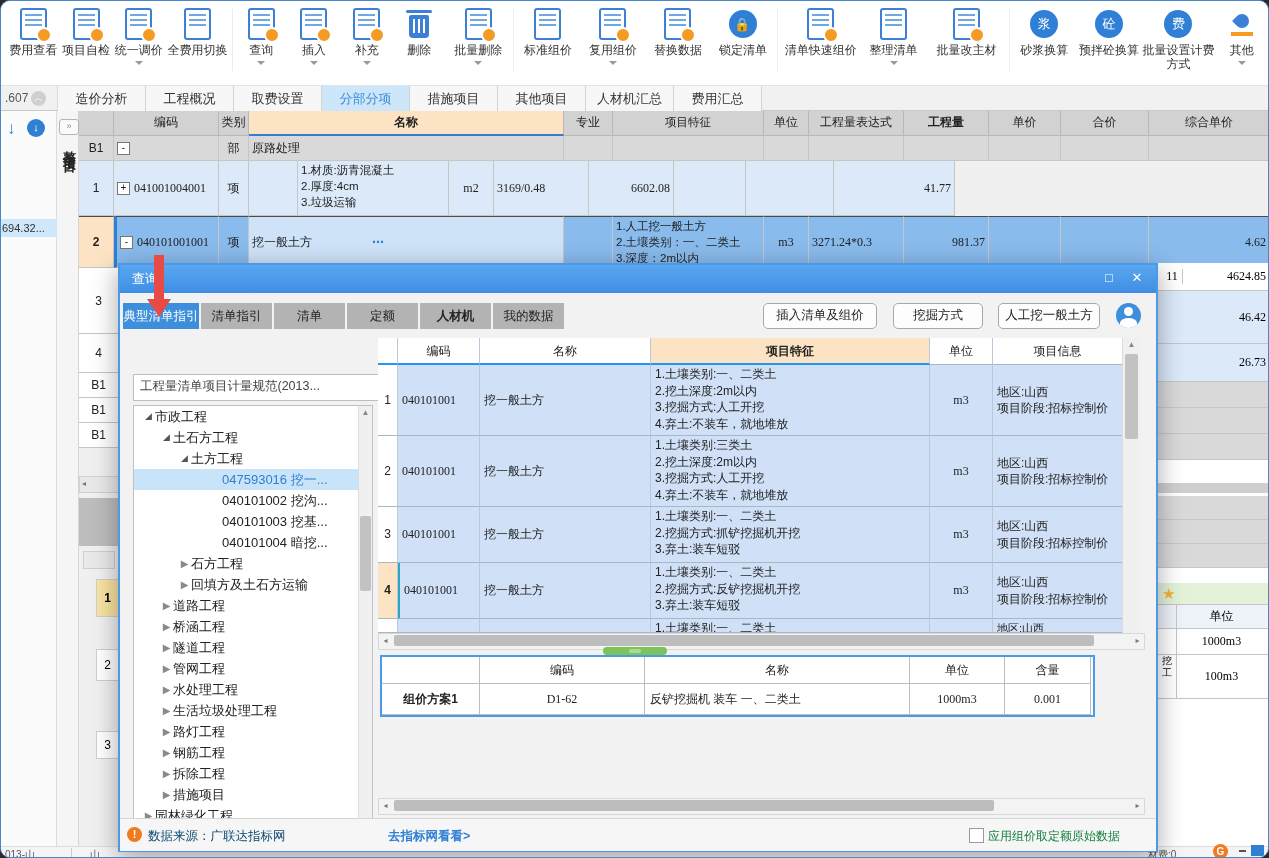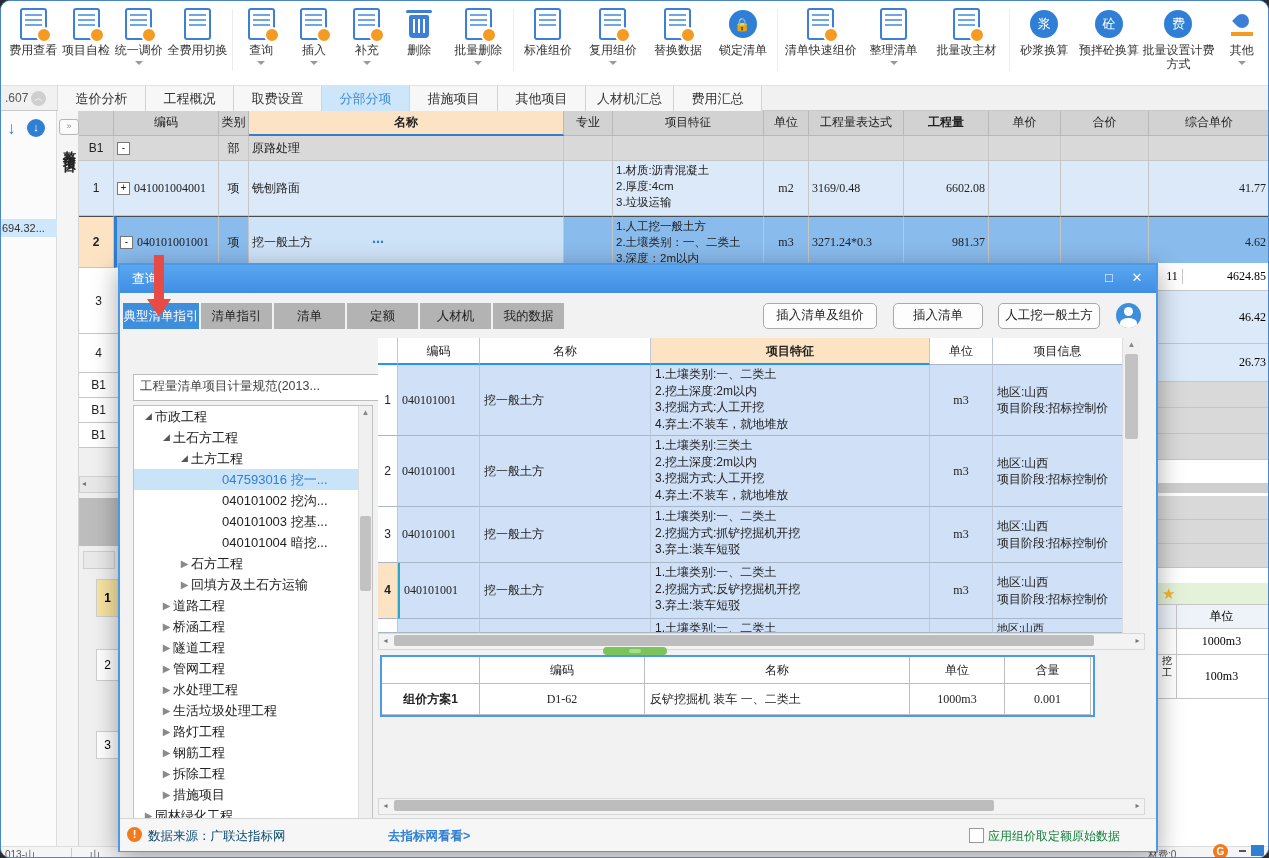--- a/index.html
+++ b/index.html
@@ -380,23 +380,20 @@
       <div class="td c0 vcenter" style="justify-content:center;">
           <span>1</span>
         </div>
       <div class="td c1 vcenter">
           <span class="expbox">+</span>
           <span class="numf">041001004001</span>
         </div>
       <div class="td c2 vcenter" style="justify-content:center;">
           <span>项</span>
         </div>
-      <div class="td c3 vcenter">
-          <span>铣刨路面</span>
-        </div>
       <div class="td c4"></div>
       <div class="td c5 pre">1.材质:沥青混凝土
 2.厚度:4cm
 3.垃圾运输</div>
       <div class="td c6 vcenter" style="justify-content:center;">
           <span class="numf">m2</span>
         </div>
       <div class="td c7 vcenter">
           <span class="numf">3169/0.48</span>
         </div>
@@ -509,25 +506,25 @@
       <span>查询</span>
     </div>
     <span class="wctl" style="left:980px;">□</span>
     <span class="wctl" style="left:1008px;">✕</span>
 
     <div class="mtabs">
       <div class="mtab active" style="left:3px;width:76px;">典型清单指引</div>
       <div class="mtab" style="left:81px;">清单指引</div>
       <div class="mtab" style="left:154px;">清单</div>
       <div class="mtab" style="left:227px;">定额</div>
-      <div class="mtab" style="left:300px;">人材机</div>
+      <div class="mtab" style="left:300px;font-weight:bold;">人材机</div>
       <div class="mtab" style="left:373px;">我的数据</div>
     </div>
     <div class="mbtn" style="left:643px;width:112px;">插入清单及组价</div>
-    <div class="mbtn" style="left:773px;width:88px;">插入清单</div>
+    <div class="mbtn" style="left:773px;width:88px;">挖掘方式</div>
     <div class="mbtn" style="left:878px;width:100px;">人工挖一般土方</div>
     <div class="avatar" style="left:996px;"></div>
 
     <div class="specsel">
       <span>工程量清单项目计量规范(2013...</span>
       <span class="dna"></span>
     </div>
     <div class="treebox">
       <div class="titem lv0">
           <span class="mk">◢</span>

